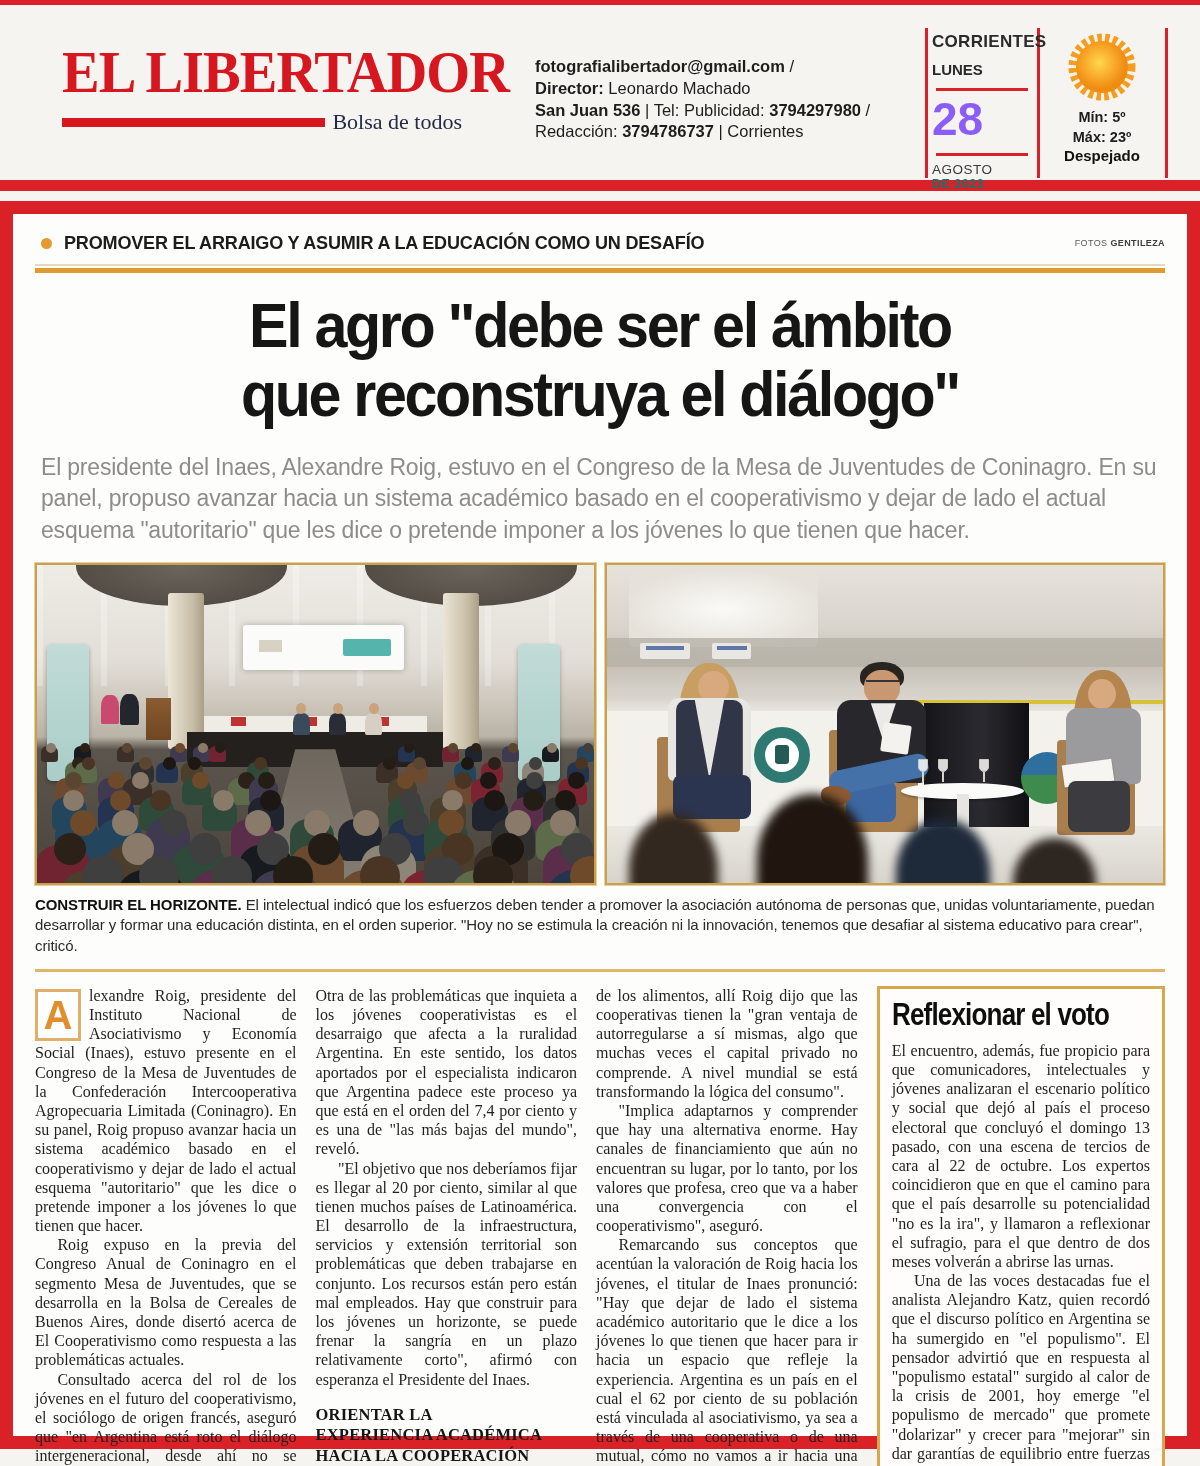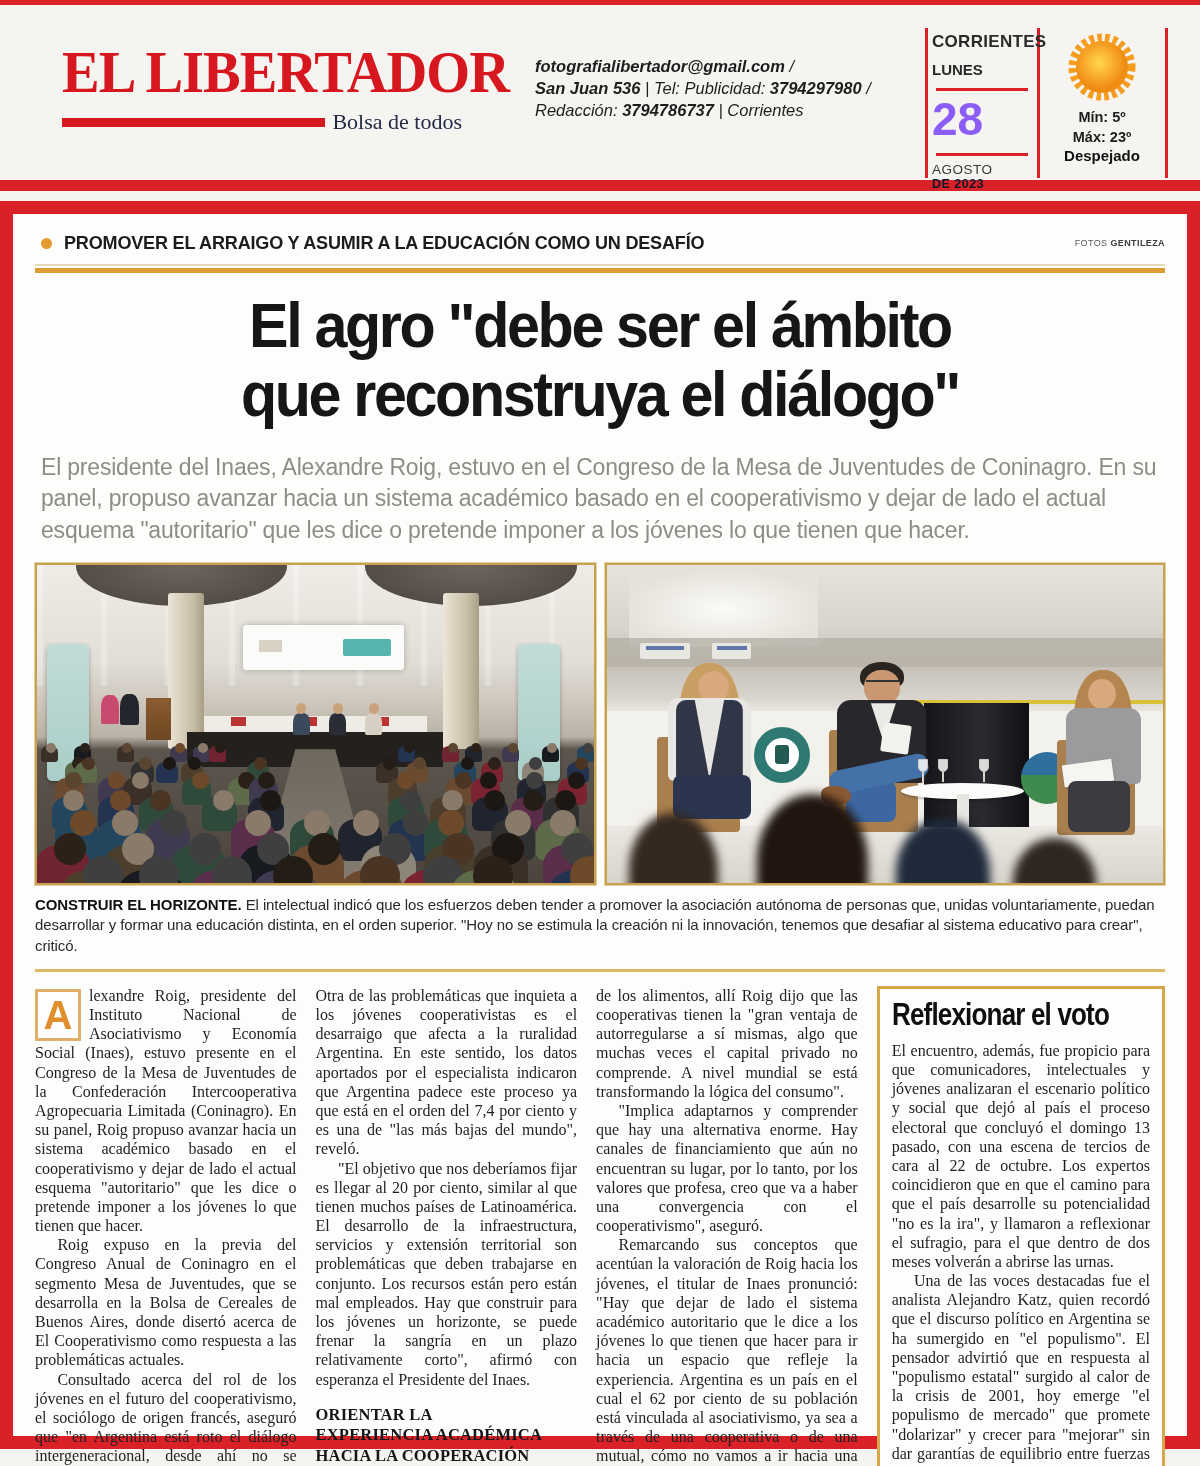--- a/index.html
+++ b/index.html
@@ -11,33 +11,33 @@
   .topline { height:5px; background:#da2128; width:100%; }
   .masthead { position:relative; height:180px; }
   .logo-block { position:absolute; left:62px; top:38px; width:400px; }
   .logo { font-family:"Liberation Serif", serif; font-weight:700; font-size:60px; color:#d6171f;
           letter-spacing:-1px; transform:scaleX(.94); transform-origin:left; white-space:nowrap; }
   .logo-underrow { display:flex; align-items:center; margin-top:2px; }
   .logo-redbar { flex:1; height:9px; background:#d6171f; margin-right:7px; }
   .tagline { font-family:"Liberation Serif", serif; font-size:22px; color:#232a45; white-space:nowrap; }
 
   .contact-block { position:absolute; left:535px; top:56px; width:380px; font-size:16.5px; color:#1d1d1d; line-height:1.32; }
-  .contact-block .ln { white-space:nowrap;font-style:italic; }
+  .contact-block .ln { white-space:nowrap; }
   .contact-block b { font-weight:700; }
 
   .sep-v { position:absolute; width:3px; background:#da2128; top:28px; height:150px; }
   .sep-v.v1 { left:925px; } .sep-v.v2 { left:1037px; } .sep-v.v3 { left:1165px; }
 
   .datebox { position:absolute; left:932px; top:32px; width:100px; text-align:left; color:#2a2a2a; }
   .datebox .city { font-weight:700; font-size:17px; letter-spacing:.3px; }
   .datebox .day  { font-weight:700; font-size:15px; margin-top:9px; }
   .datebox .hr   { height:3px; background:#da2128; margin:10px 4px 4px; }
   .datebox .num  { font-weight:700; font-size:46px; line-height:1.05; color:#8b5cf6; }
   .datebox .month{ font-size:13.5px; color:#3a3a3a; margin-top:6px; letter-spacing:.5px; }
-  .datebox .year { font-size:12.5px; font-weight:700; color:#0f172a; letter-spacing:.5px; }
+  .datebox .year { font-size:12.5px; font-weight:700; color:#0f766e; letter-spacing:.5px; }
 
   .weatherbox { position:absolute; left:1042px; top:30px; width:120px; text-align:center; }
   .sun-ico { margin:0 auto; }
   .weatherbox .t { font-weight:700; font-size:14.5px; color:#1d1d1d; line-height:1.35; }
   .weatherbox .cond { font-weight:700; font-size:15px; color:#111; }
 
   
   .red-stripe { height:11px; background:#da2128; width:100%; }
   .frame { position:relative; margin:10px 0 12px; border:13px solid #da2128; background:#fdfdfc;
            height:1248px; padding:14px 22px 10px; }
@@ -160,20 +160,21 @@
     <div class="logo-block">
       <div class="logo">EL LIBERTADOR</div>
       <div class="logo-underrow">
         <div class="logo-redbar"></div>
         <span class="tagline">Bolsa de todos</span>
       </div>
     </div>
 
     <div class="contact-block">
       <div class="ln"><b>fotografialibertador@gmail.com</b><span> /</span></div>
+      <div class="ln"><b>Director:</b><span> Leonardo Machado</span></div>
       <div class="ln"><b>San Juan 536</b><span> | Tel: Publicidad: </span><b>3794297980</b><span> /</span></div>
       <div class="ln"><span>Redacción: </span><b>3794786737</b><span> | Corrientes</span></div>
     </div>
 
     <div class="sep-v v1"></div>
     <div class="sep-v v2"></div>
     <div class="sep-v v3"></div>
 
     <div class="datebox">
       <div class="city">CORRIENTES</div>

